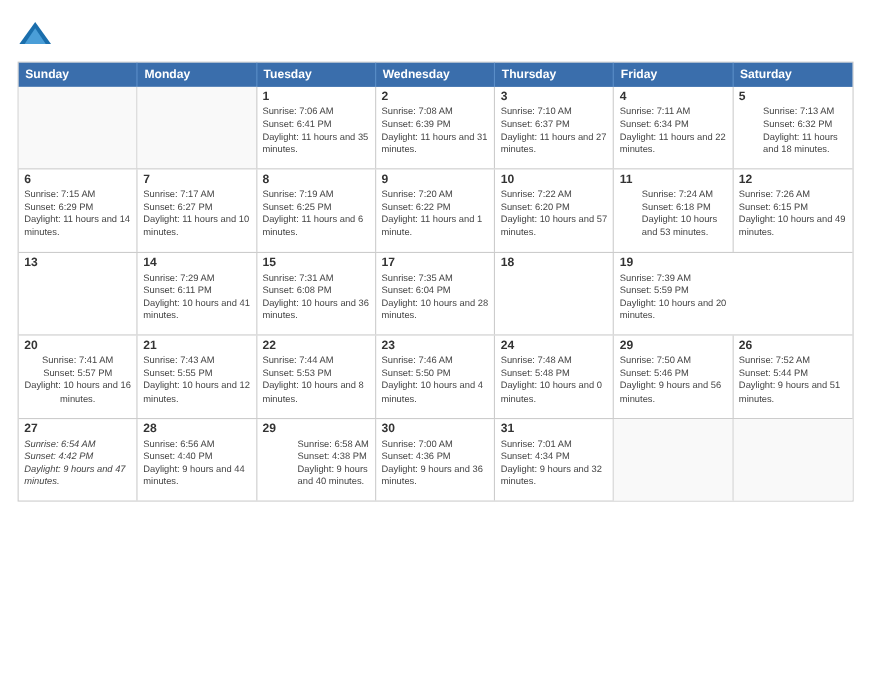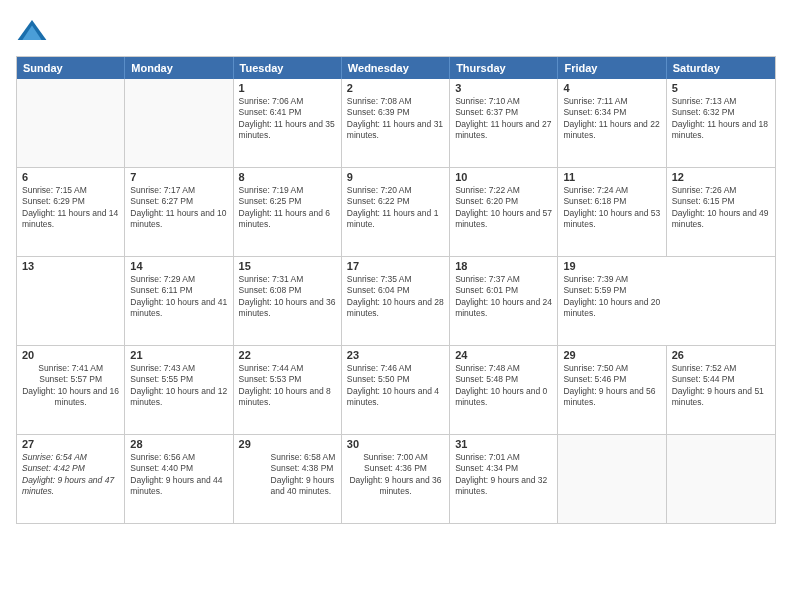--- a/index.html
+++ b/index.html
@@ -5,21 +5,21 @@
     * { margin: 0; padding: 0; box-sizing: border-box; }
     body {
       width: 792px;
       height: 612px;
       font-family: Arial, sans-serif;
       background: #fff;
       overflow: hidden;
     }
     .page {
       width: 792px;
-      height: 524px;
+      height: 456px;
       padding: 16px 16px 0 16px;
       display: flex;
       flex-direction: column;
     }
     .header {
       display: flex;
       align-items: flex-start;
       justify-content: space-between;
       margin-bottom: 8px;
     }
@@ -169,21 +169,21 @@
 Daylight: 11 hours and 27 minutes.</div>
           </div>
           <div class="cal-cell">
             <div class="day-num">4</div>
             <div class="day-info" style="white-space: pre-line;">Sunrise: 7:11 AM
 Sunset: 6:34 PM
 Daylight: 11 hours and 22 minutes.</div>
           </div>
           <div class="cal-cell">
             <div class="day-num">5</div>
-            <div class="day-info" style="white-space: pre-line;">Sunrise: 7:13 AM
+            <div class="day-info" style="white-space: pre-line; margin-left: 22px;">Sunrise: 7:13 AM
 Sunset: 6:32 PM
 Daylight: 11 hours and 18 minutes.</div>
           </div>
         </div>
         <div class="cal-row">
           <div class="cal-cell">
             <div class="day-num">6</div>
             <div class="day-info" style="white-space: pre-line;">Sunrise: 7:15 AM
 Sunset: 6:29 PM
 Daylight: 11 hours and 14 minutes.</div>
@@ -207,21 +207,21 @@
 Daylight: 11 hours and 1 minute.</div>
           </div>
           <div class="cal-cell">
             <div class="day-num">10</div>
             <div class="day-info" style="white-space: pre-line;">Sunrise: 7:22 AM
 Sunset: 6:20 PM
 Daylight: 10 hours and 57 minutes.</div>
           </div>
           <div class="cal-cell">
             <div class="day-num">11</div>
-            <div class="day-info" style="white-space: pre-line;">Sunrise: 7:24 AM
+            <div class="day-info" style="white-space: pre-line; margin-left: 20px;">Sunrise: 7:24 AM
 Sunset: 6:18 PM
 Daylight: 10 hours and 53 minutes.</div>
           </div>
           <div class="cal-cell">
             <div class="day-num">12</div>
             <div class="day-info" style="white-space: pre-line;">Sunrise: 7:26 AM
 Sunset: 6:15 PM
 Daylight: 10 hours and 49 minutes.</div>
           </div>
         </div>
@@ -242,23 +242,20 @@
 Daylight: 10 hours and 36 minutes.</div>
           </div>
           <div class="cal-cell">
             <div class="day-num">17</div>
             <div class="day-info" style="white-space: pre-line;">Sunrise: 7:35 AM
 Sunset: 6:04 PM
 Daylight: 10 hours and 28 minutes.</div>
           </div>
           <div class="cal-cell">
             <div class="day-num">18</div>
-            <div class="day-info" style="white-space: pre-line;">Sunrise: 7:37 AM
-Sunset: 6:01 PM
-Daylight: 10 hours and 24 minutes.</div>
           </div>
           <div class="cal-cell">
             <div class="day-num">19</div>
             <div class="day-info" style="white-space: pre-line;">Sunrise: 7:39 AM
 Sunset: 5:59 PM
 Daylight: 10 hours and 20 minutes.</div>
           </div>
         </div>
         <div class="cal-row">
           <div class="cal-cell">
@@ -318,21 +315,21 @@
 Daylight: 9 hours and 44 minutes.</div>
           </div>
           <div class="cal-cell">
             <div class="day-num">29</div>
             <div class="day-info" style="white-space: pre-line; margin-left: 32px;">Sunrise: 6:58 AM
 Sunset: 4:38 PM
 Daylight: 9 hours and 40 minutes.</div>
           </div>
           <div class="cal-cell">
             <div class="day-num">30</div>
-            <div class="day-info" style="white-space: pre-line; text-align: center;">Sunrise: 7:00 AM
+            <div class="day-info" style="white-space: pre-line;">Sunrise: 7:00 AM
 Sunset: 4:36 PM
 Daylight: 9 hours and 36 minutes.</div>
           </div>
           <div class="cal-cell">
             <div class="day-num">31</div>
             <div class="day-info" style="white-space: pre-line;">Sunrise: 7:01 AM
 Sunset: 4:34 PM
 Daylight: 9 hours and 32 minutes.</div>
           </div>
           <div class="cal-cell empty"></div>

